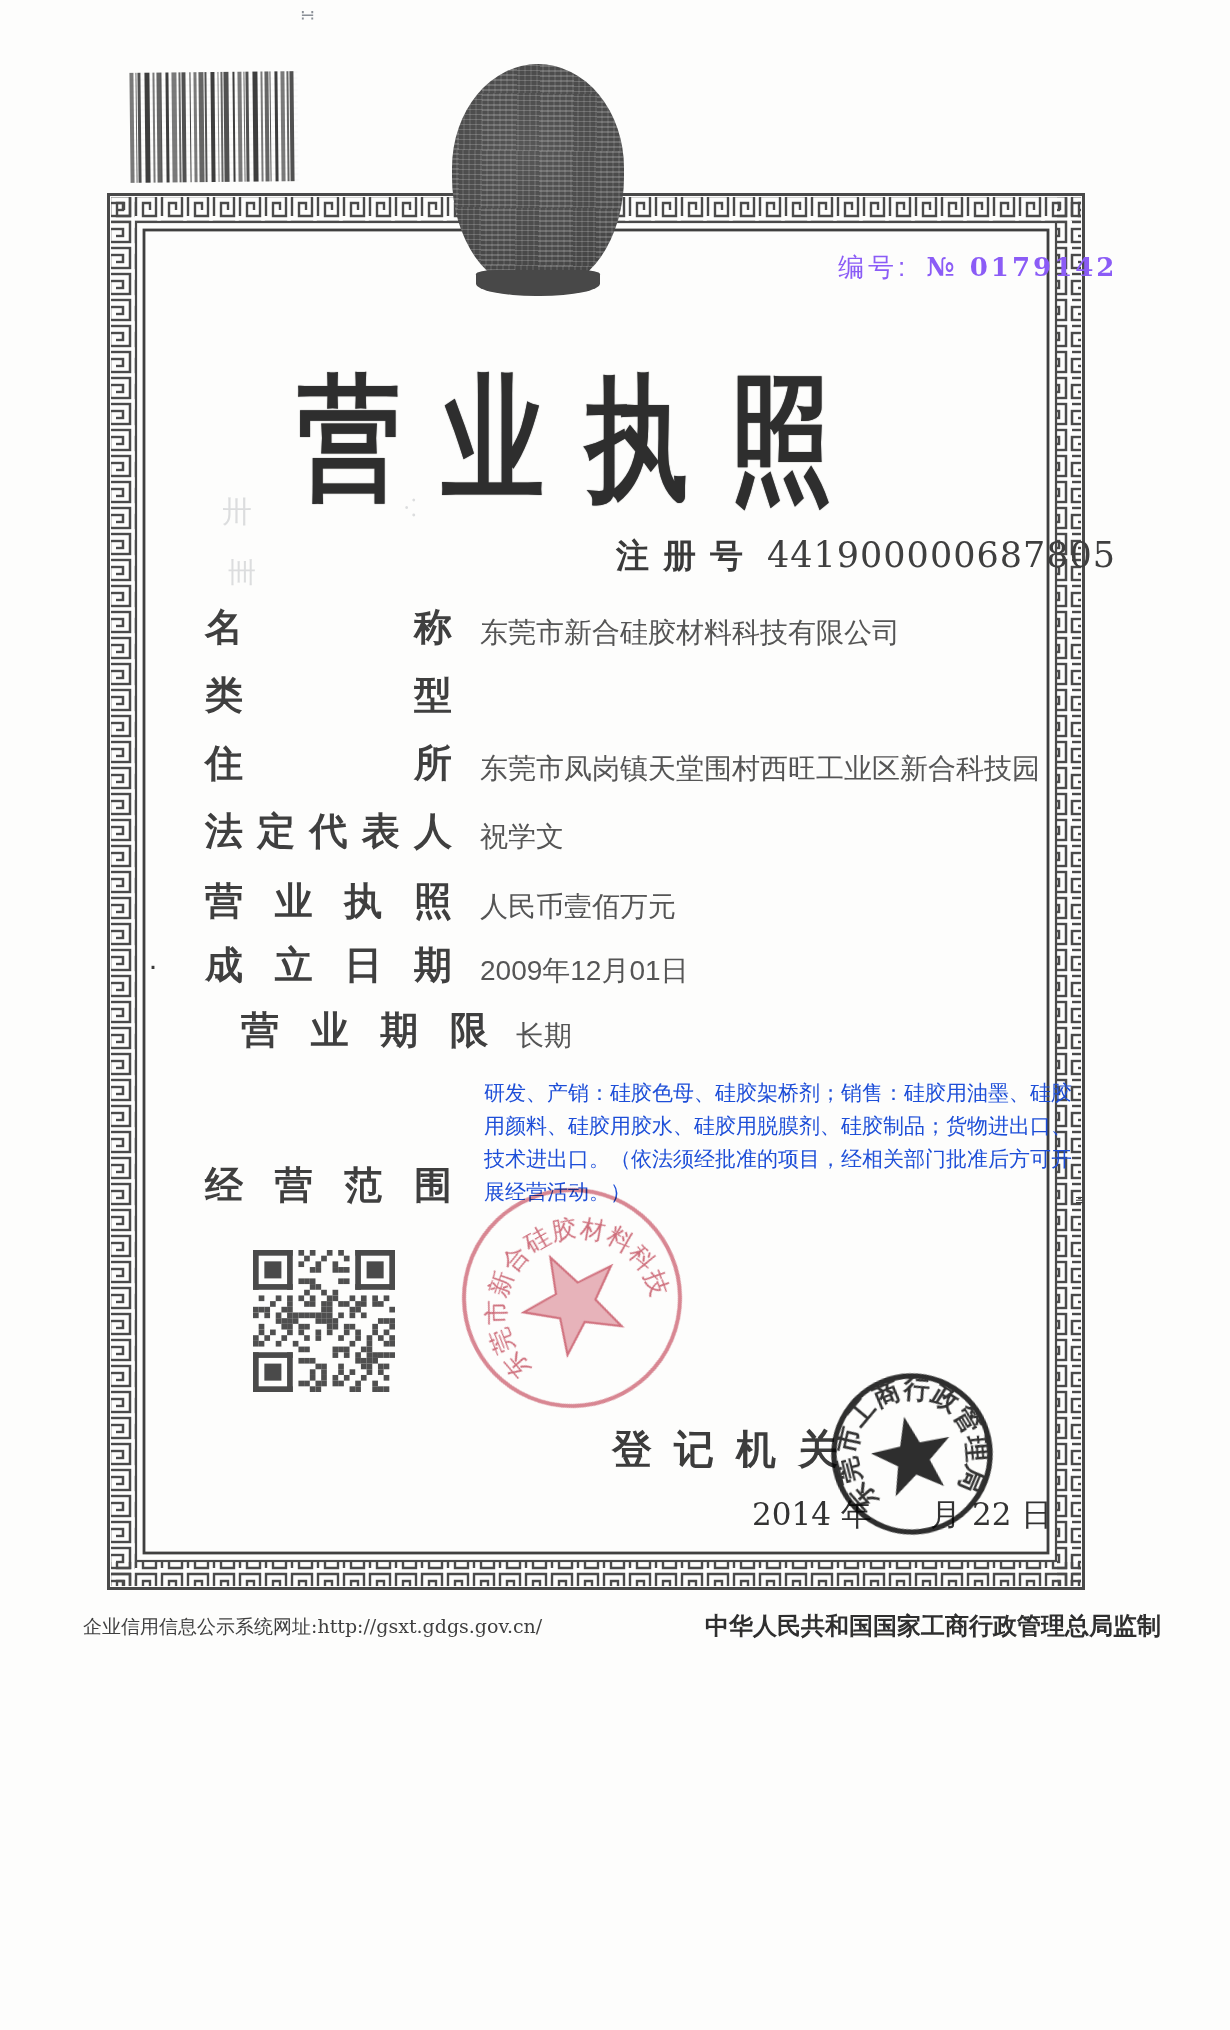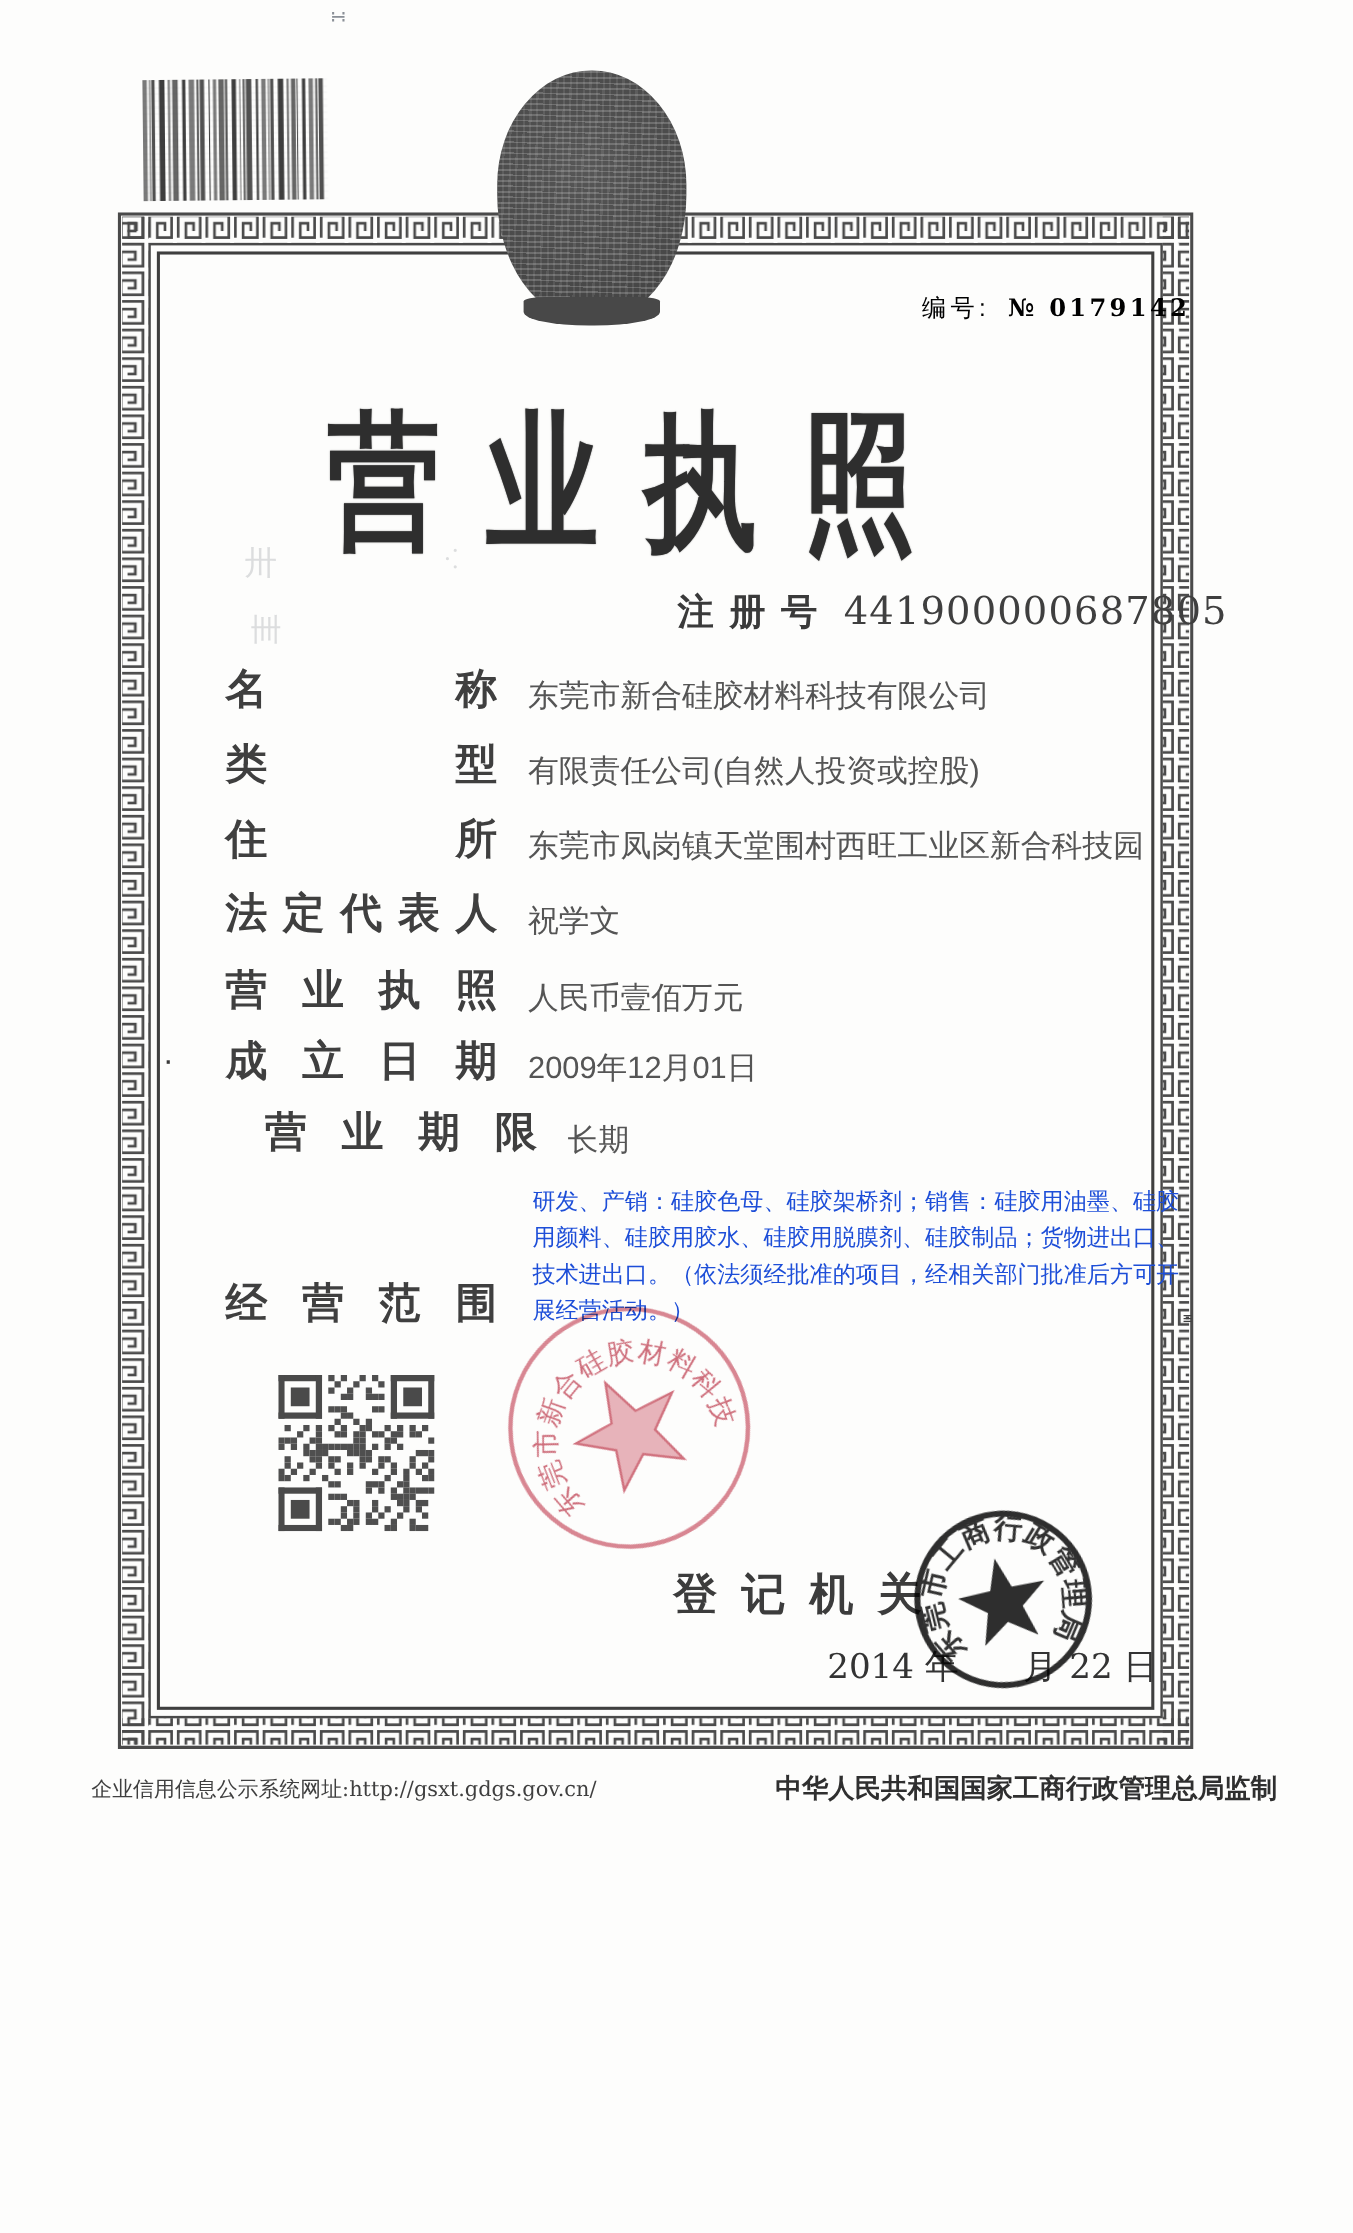--- a/index.html
+++ b/index.html
@@ -27,21 +27,21 @@
       background:
         repeating-linear-gradient(1deg, rgba(252,252,252,0.20) 0 1.6px, rgba(252,252,252,0) 1.6px 5px),
         repeating-linear-gradient(91deg, rgba(255,255,255,0.08) 0 2px, rgba(0,0,0,0.05) 2px 6px);}
   .emblem .base{position:absolute;left:24px;bottom:-6px;width:124px;height:26px;background:#434343;
       border-radius:16% 16% 48% 48%;}
 
   
   .frame{position:absolute;left:107px;top:193px;z-index:1;}
 
   
-  .serial{position:absolute;left:838px;top:265px;z-index:2;font-size:22px;color:#000000;}
+  .serial{position:absolute;left:838px;top:250px;z-index:2;font-size:26px;color:#8b5cf6;}
   .serial .lbl{letter-spacing:4px;}
   .serial .num{font-family:"DejaVu Serif",serif;font-weight:700;letter-spacing:3px;margin-left:10px;}
 
   
   .title{position:absolute;left:298px;top:350px;z-index:2;
          font-size:102px;font-weight:800;color:#252525;letter-spacing:42px;white-space:nowrap;
          transform:scaleY(1.32);transform-origin:top left;
          text-shadow:0 0 1px rgba(40,40,40,0.8);filter:contrast(0.9);}
 
   
@@ -195,21 +195,20 @@
     <span class="rn">441900000687805</span>
   </div>
 
   <div class="fields">
       <div class="field-row" style="top: 606px;">
         <div class="f-label">名称</div>
         <div class="f-value">东莞市新合硅胶材料科技有限公司</div>
       </div>
       <div class="field-row" style="top: 674px;">
         <div class="f-label">类型</div>
-        <div class="f-value">有限责任公司(自然人投资或控股)</div>
       </div>
       <div class="field-row" style="top: 742px;">
         <div class="f-label">住所</div>
         <div class="f-value">东莞市凤岗镇天堂围村西旺工业区新合科技园</div>
       </div>
       <div class="field-row" style="top: 810px;">
         <div class="f-label">法定代表人</div>
         <div class="f-value">祝学文</div>
       </div>
       <div class="field-row" style="top: 880px;">

